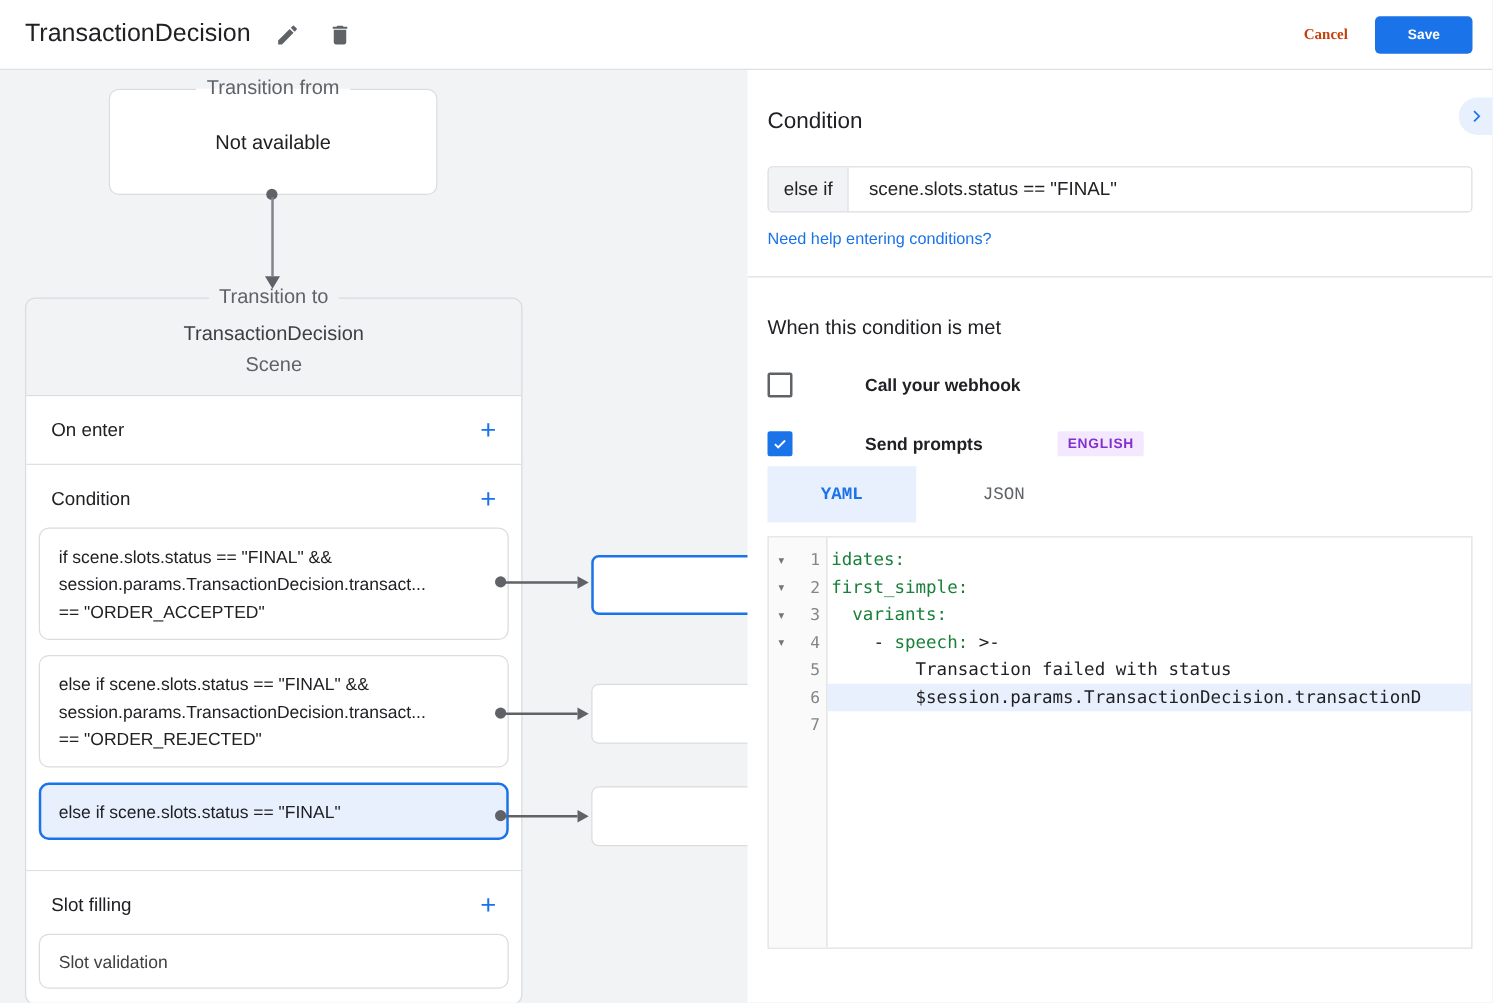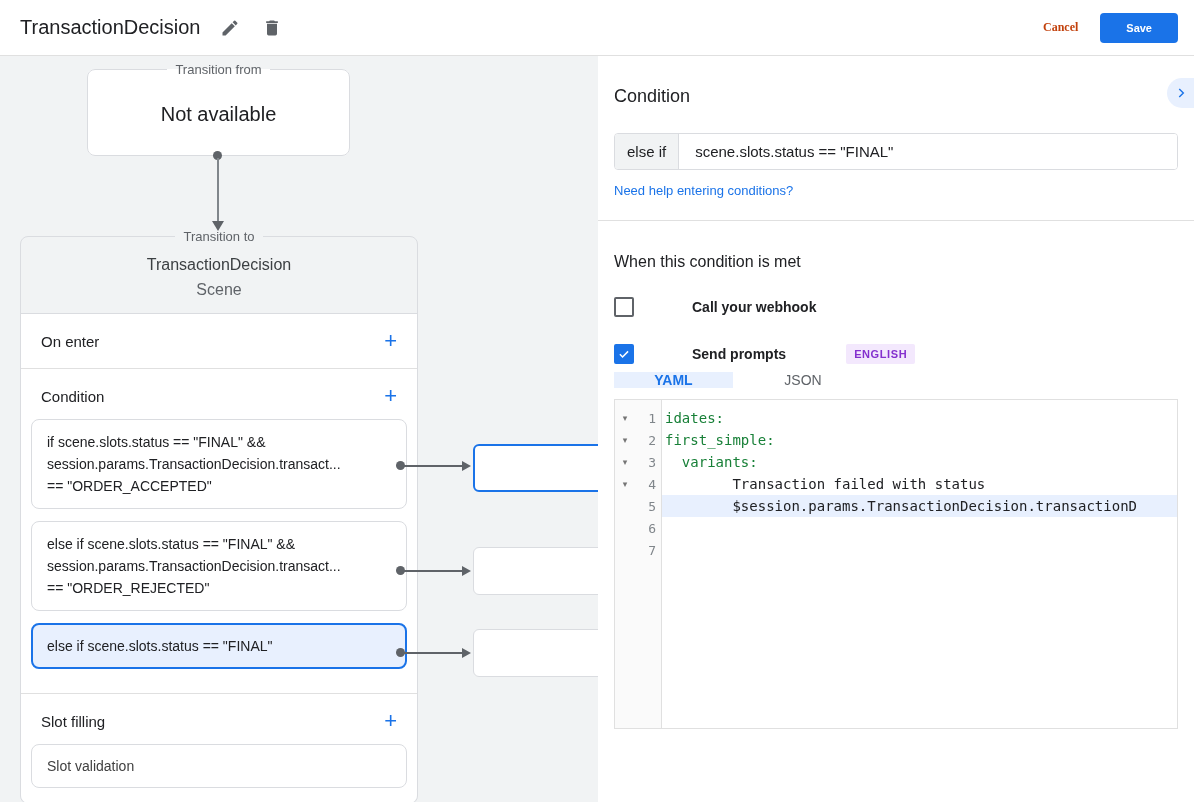--- a/index.html
+++ b/index.html
@@ -14,24 +14,24 @@
   .icon-btn svg { fill:#5f6368; width:20px; height:20px; }
   .topbar-actions { margin-left:auto; margin-right:16px; display:flex; align-items:center; gap:22px; }
   .cancel-btn { background:none; border:none; color:#c2410c; font-size:12px; font-weight:bold; cursor:pointer; font-family:Liberation Serif, serif; }
   .save-btn { background:#1a73e8; color:#fff; border:none; border-radius:4px; font-size:11px; font-weight:bold;
               padding:9px 26px; cursor:pointer; font-family:inherit; }
 
   
   .canvas { position:absolute; left:0; top:56px; width:1194px; height:746px; background:#f1f3f4; }
 
   fieldset { border:1px solid #dadce0; border-radius:8px; }
-  legend { margin:0 auto; padding:0 8px; font-size:13px; color:#5f6368; text-align:center; }
+  legend { margin:0 auto; padding:0 8px; font-size:16px; color:#5f6368; text-align:center; }
 
   .from-box { position:absolute; left:87px; top:6px; width:263px; height:94px; background:#fff; }
-  .from-box .from-val { display:flex; justify-content:center; margin-top:26px; font-size:20px; color:#202124; }
+  .from-box .from-val { display:flex; justify-content:center; margin-top:26px; font-size:16px; color:#202124; }
 
   
   .v-dot { position:absolute; left:213px; top:95px; width:9px; height:9px; border-radius:50%; background:#5f6368; }
   .v-line { position:absolute; left:217px; top:102px; width:2px; height:63px; background:#80868b; }
   .v-head { position:absolute; left:212px; top:165px; width:0; height:0;
             border-left:6px solid transparent; border-right:6px solid transparent; border-top:10px solid #5f6368; }
 
   
   .scene-card { position:absolute; left:20px; top:173px; width:398px; height:575px; background:#f1f3f4; overflow:hidden; }
   .card-header { text-align:center; padding:12px 0 14px; border-bottom:1px solid #dadce0; }
@@ -77,22 +77,22 @@
   .chk-row.second { margin-top:27px; }
   .chk { width:20px; height:20px; border:2px solid #5f6368; border-radius:2px; background:#fff; cursor:pointer; flex:none; }
   .chk.checked { background:#1a73e8; border-color:#1a73e8; display:flex; align-items:center; justify-content:center; }
   .chk.checked svg { stroke:#fff; width:14px; height:14px; fill:none; stroke-width:2.6; }
   .chk-label { margin-left:14px; font-size:14px; font-weight:bold; color:#202124; cursor:pointer; }
   .lang-badge { margin-left:16px; background:#f3e8fd; color:#8430ce; font-size:11px; font-weight:bold;
                 letter-spacing:0.6px; padding:4px 8px; border-radius:2px; }
   .hint { margin-top:17px; font-size:13px; line-height:18px; color:#3c4043; max-width:564px; }
   .hint a { color:#1a73e8; text-decoration:none; cursor:pointer; }
   .tabs { margin-top:8px; display:flex; }
-  .tab { height:16px; display:flex; align-items:center; justify-content:center; font-size:14px;
-         color:#5f6368; cursor:pointer; width:100px; }
+  .tab { height:45px; display:flex; align-items:center; justify-content:center; font-size:14px;
+         color:#5f6368; cursor:pointer; width:100px;font-family:Liberation Mono, monospace; }
   .tab.active { background:#e8f0fe; color:#1a73e8; font-weight:bold; width:119px; }
   .tab + .tab { margin-left:20px; }
 
   
   .editor { margin-top:11px; height:330px; border:1px solid #e0e0e0; display:flex; overflow:hidden; background:#fff; }
   .editor-gutter { width:47px; flex:none; background:#fafafa; border-right:1px solid #e0e0e0; padding-top:7px; }
   .g-row { height:22px; display:flex; align-items:center; }
   .fold { width:20px; text-align:center; font-size:9px; color:#757575; cursor:pointer; }
   .lnum { flex:1; text-align:right; padding-right:5px; font-family:"DejaVu Sans Mono", monospace; font-size:13px; color:#80868b; }
   .editor-code { flex:1; padding-top:7px; overflow:hidden; }
@@ -258,18 +258,19 @@
         </div>
         <div class="g-row">
           <span class="fold"></span>
           <span class="lnum">7</span>
         </div>
       </div>
     <div class="editor-code">
         <div class="c-row"><span class="tok-key">idates:</span></div>
         <div class="c-row"><span class="tok-key">first_simple:</span></div>
         <div class="c-row"><span class="tok-plain">  </span><span class="tok-key">variants:</span></div>
+        <div class="c-row"><span class="tok-plain">    - </span><span class="tok-key">speech:</span><span class="tok-plain"> &gt;-</span></div>
         <div class="c-row"><span class="tok-plain">        Transaction failed with status</span></div>
         <div class="c-row hl"><span class="tok-plain">        $session.params.TransactionDecision.transactionD</span></div>
         <div class="c-row"></div>
       </div>
   </div>
 </div>
 
 </body></html>

